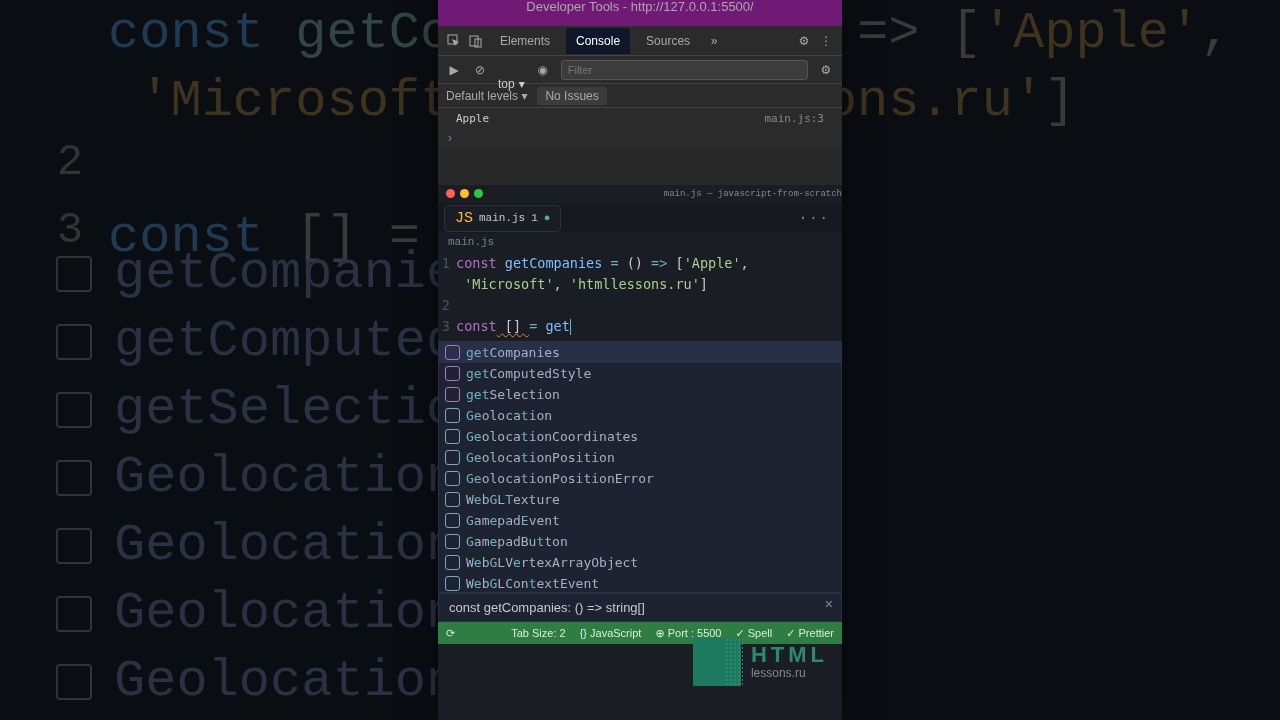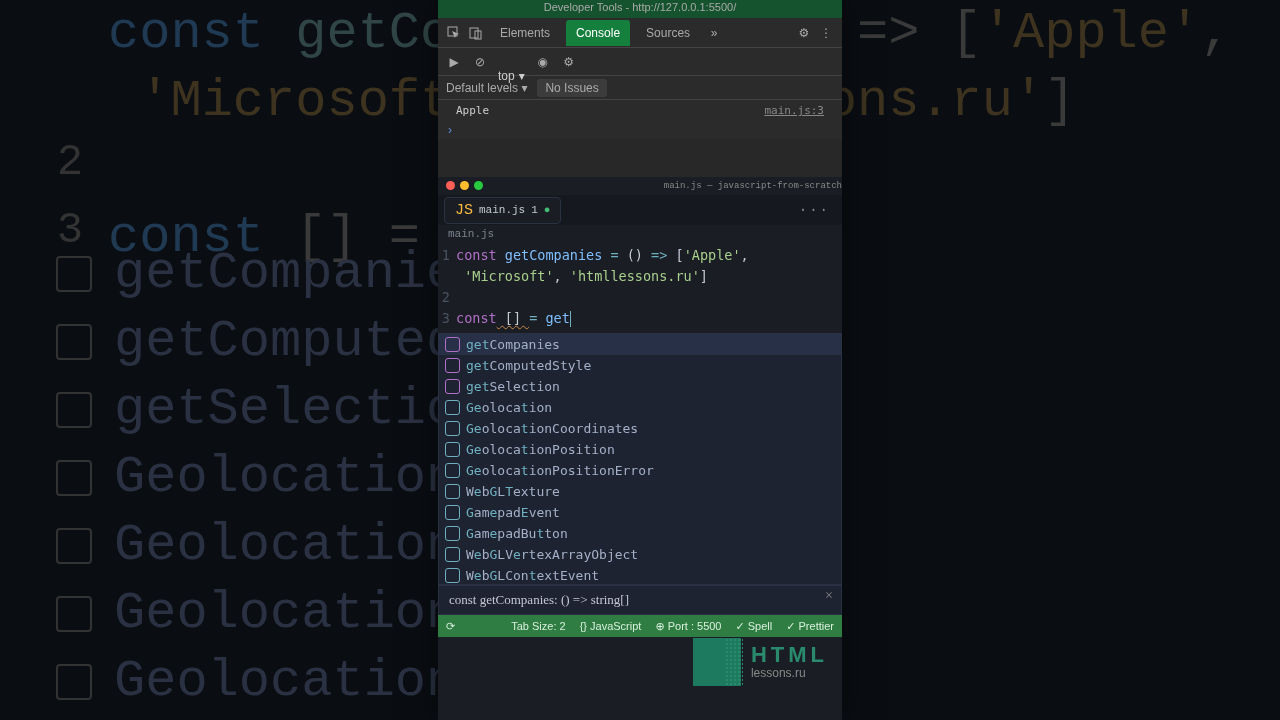--- a/index.html
+++ b/index.html
@@ -34,34 +34,34 @@
 
 .panel {
   position:absolute; left:438px; top:0; width:404px; height:720px;
   display:flex; flex-direction:column;
   background:#1e2126;
   box-shadow: 0 0 30px rgba(0,0,0,.5);
 }
 
 
 .devtools { background:#2b2b2b; color:#ccc; font-family:-apple-system,Helvetica,Arial,sans-serif; font-size:12px; }
-.dt-title { height:18px; background:#14532d; color:#aaa; font-size:11px; text-align:center; line-height:14px; }
+.dt-title { height:26px; background:#701a75; color:#aaa; font-size:13px; text-align:center; line-height:14px; }
 .dt-tabs { display:flex; align-items:center; height:30px; background:#2b2b2b; border-bottom:1px solid #444; padding:0 8px; gap:6px; }
 .dt-tab { padding:6px 10px; color:#aaa; cursor:pointer; }
-.dt-tab.active { background:#15803d; color:#fff; border-radius:3px 3px 0 0; }
+.dt-tab.active { background:#0f172a; color:#fff; border-radius:3px 3px 0 0; }
 .dt-ico { width:16px; height:16px; display:inline-flex; align-items:center; justify-content:center; color:#aaa; cursor:pointer; }
 .dt-spacer { flex:1; }
 .dt-toolbar { display:flex; align-items:center; height:28px; background:#2b2b2b; border-bottom:1px solid #444; padding:0 8px; gap:10px; }
 .dt-select { color:#ccc; display:flex; align-items:center; gap:4px; cursor:pointer;margin-top:29px; }
 .dt-filter { flex:1; background:#3c3c3c; border:1px solid #555; color:#888; font-size:11px; padding:3px 6px; border-radius:3px; }
 .dt-sub { display:flex; align-items:center; height:24px; padding:0 8px; gap:10px; border-bottom:1px solid #444; color:#aaa; }
 .dt-sub .pill { background:#3c3c3c; padding:2px 8px; border-radius:3px; }
 .dt-log { font-family:Menlo,Monaco,monospace; font-size:11px; padding:4px 18px; color:#ccc; }
 .dt-logrow { display:flex; justify-content:space-between; }
-.dt-src { color:#888; text-decoration:underline; cursor:pointer; }
+.dt-src { color:#888; cursor:pointer; }
 .dt-prompt { color:#5b8dd6; padding:2px 10px; font-size:12px; }
 .dt-body { height:38px; background:#282828; }
 
 
 .vscode { flex:1; background:#1a1d23; color:#c4c9d4; font-size:12px; position:relative; display:flex; flex-direction:column; }
 .vs-title { height:18px; background:#1a1d23; position:relative; text-align:right; color:#888; font-size:9px; line-height:18px; }
 .traffic { position:absolute; left:8px; top:4px; display:flex; gap:5px; }
 .traffic span { width:9px; height:9px; border-radius:50%; }
 .traffic .r{background:#ff5f56;} .traffic .y{background:#ffbd2e;} .traffic .g{background:#27c93f;}
 .vs-tabs { height:30px; background:#15181e; display:flex; align-items:center; padding:0 6px; }
@@ -79,21 +79,21 @@
 .squiggle { text-decoration: underline wavy #c98a4a 1px; text-underline-offset:2px; }
 
 .suggest { background:#1e2331; border:1px solid #2a3142; font-family:Menlo,Monaco,monospace; font-size:13px; max-height:252px; overflow:hidden; }
 .srow { display:flex; align-items:center; height:21px; padding:0 6px; gap:6px; }
 .srow.sel { background:#273047; }
 .skicon { width:15px; height:15px; display:flex; align-items:center; justify-content:center; font-size:10px; }
 .sk-fn { border:1.5px solid #b270c9; border-radius:3px; }
 .sk-var { border:1.5px solid #6fb0c0; border-radius:3px; }
 .slabel { color:#a3b0c7; }
 .slabel .hl { color:#6fb0c0; }
-.sig { background:#1e2331; border:1px solid #2a3142; padding:6px 10px; color:#c4c9d4; font-family:Liberation Serif, serif; font-size:13px; position:relative; }
+.sig { background:#1e2331; border:1px solid #2a3142; padding:6px 10px; color:#c4c9d4; font-family:Liberation Sans, sans-serif; font-size:13px; position:relative; }
 .sig .close { position:absolute; right:8px; top:2px; color:#888; cursor:pointer; font-size:14px; }
 
 .logo { position:absolute; bottom:34px; right:14px; display:flex; align-items:center; gap:10px; color:#2a8a6e; }
 .logo .mark { width:48px; height:48px; background:#1d7a5f; position:relative; }
 .logo .mark:after { content:''; position:absolute; right:-2px; top:0; width:18px; height:48px; background-image:radial-gradient(#2a8a6e 1px, transparent 1px); background-size:4px 4px; }
 .logo .txt1 { font-family:Arial,sans-serif; font-size:22px; font-weight:bold; letter-spacing:4px; line-height:1; }
 .logo .txt2 { font-family:Arial,sans-serif; font-size:12px; color:#888; }
 
 .status { height:22px; background:#2f7d42; color:#d8f0dc; font-family:-apple-system,Arial,sans-serif; font-size:11px; display:flex; align-items:center; padding:0 8px; gap:14px; }
 .status .spacer{flex:1;}
@@ -165,20 +165,21 @@
       <span class="dt-ico">»</span>
       <span class="dt-spacer"></span>
       <span class="dt-ico">⚙</span>
       <span class="dt-ico">⋮</span>
     </div>
     <div class="dt-toolbar">
       <span class="dt-ico">▶︎</span>
       <span class="dt-ico">⊘</span>
       <span class="dt-select"><span>top</span> ▾</span>
       <span class="dt-ico">◉</span>
+      <input class="dt-filter" placeholder="Filter" style="">
       <span class="dt-ico">⚙</span>
     </div>
     <div class="dt-sub">
       <span><span>Default levels</span> ▾</span>
       <span class="pill">No Issues</span>
     </div>
     <div class="dt-log">
       <div class="dt-logrow">
         <span>Apple</span>
         <span class="dt-src">main.js:3</span>

